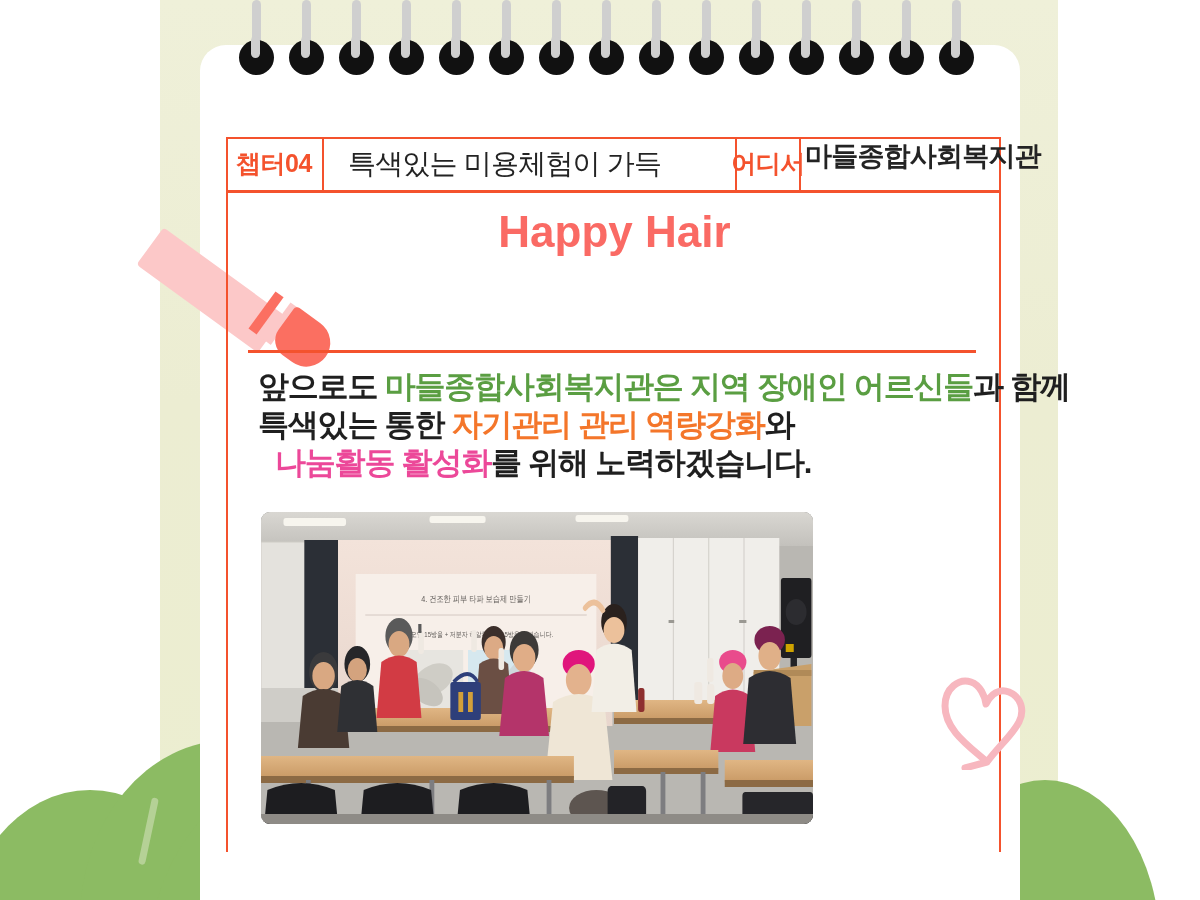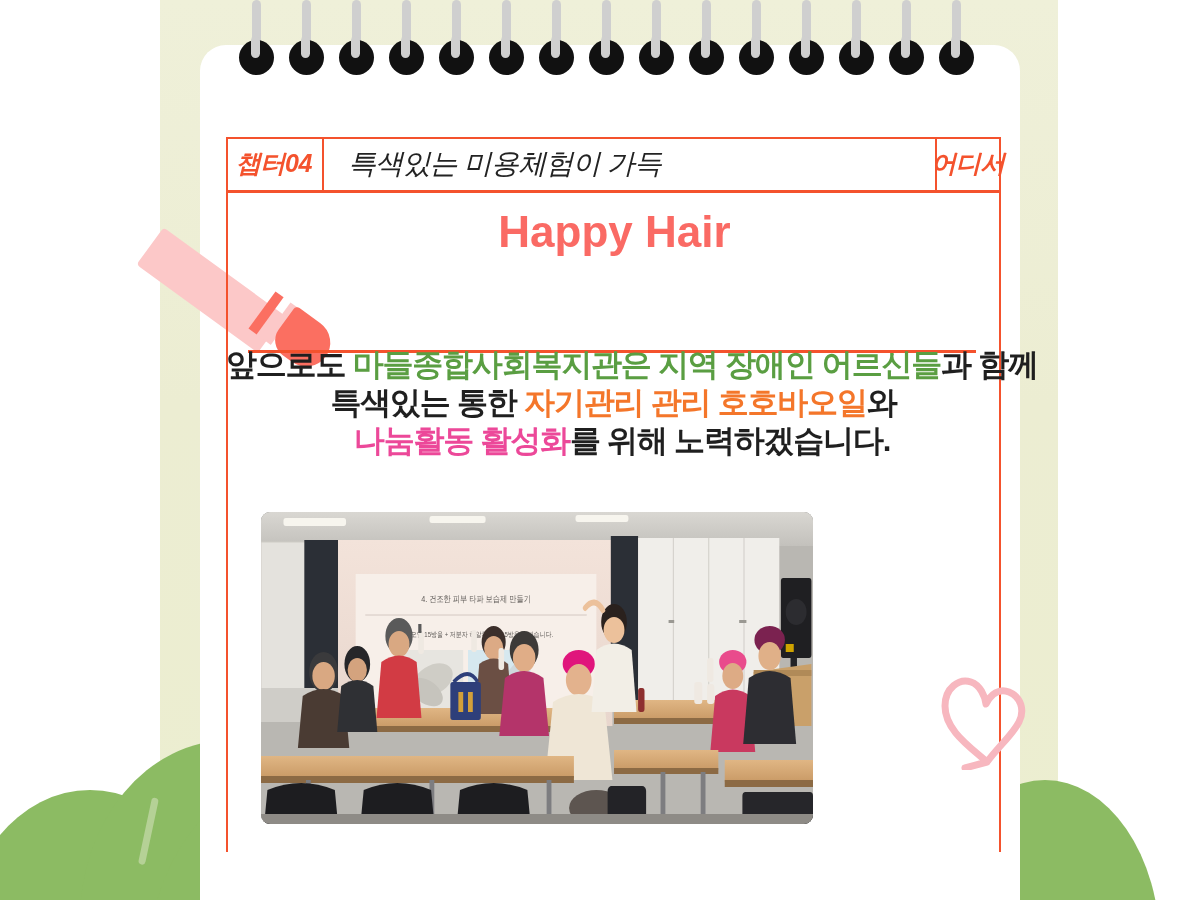--- a/index.html
+++ b/index.html
@@ -71,21 +71,21 @@
   
   .frame{
     position:absolute; left:226px; top:137px;
     width:775px; height:715px;
     border:2.6px solid #f4522d;
     border-bottom:none;
   }
   .hdr-row{
     position:absolute; left:226px; top:137px;
     width:775px; height:53px;
-    display:flex; align-items:stretch;font-style:italic;
+    display:flex; align-items:stretch;
   }
   .cell{ position:relative; display:flex; align-items:center; }
   .cell.chapter{
     width:98px; justify-content:center;
     border-right:2.6px solid #f4522d;
   }
   .cell.subtitle{ flex:1; padding-left:24px; border-right:2.6px solid #f4522d; }
   .cell.wherelbl{ width:64px; justify-content:center; border-right:2.6px solid #f4522d; }
   .cell.place{ width:200px; padding-left:4px; }
 
@@ -144,23 +144,23 @@
   }
 
   
   .divider{
     position:absolute; left:248px; top:350px; width:728px; height:3px;
     background:#f4522d;
   }
 
   
   .para{
-    position:absolute; left:226px; top:346px; width:775px;
-    text-align:center; color:#1f1f1f;
-    font-size:31px; line-height:1.22; font-weight:700; letter-spacing:-1.2px;
+    position:absolute; left:226px; top:368px; width:775px;
+    color:#1f1f1f;
+    font-size:31px; line-height:1.22; font-weight:700; letter-spacing:-1.2px;padding-left:32px;
   }
   .para .ln{ display:block; white-space:nowrap; }
   .c-dark{ color:#1f1f1f; }
   .c-green{ color:#5a9e42; }
   .c-orange{ color:#f4762a; }
   .c-salmon{ color:#ec4899;margin-left:17px; }
 
   
   .photo{
     position:absolute; left:261px; top:512px; width:552px; height:312px;
@@ -279,34 +279,37 @@
   <div class="hdr-row">
     <div class="cell chapter">
       <span class="txt-red">챕터04</span>
     </div>
     <div class="cell subtitle">
       <span class="txt-dark">특색있는 미용체험이 가득</span>
     </div>
     <div class="cell wherelbl">
       <span class="txt-red">어디서</span>
     </div>
+    <div class="cell place">
+      <span class="txt-dark">마들종합사회복지관</span>
+    </div>
   </div>
   <div class="hdr-underline"></div>
 
   <div class="title-block">
     <div class="title">
       <span class="en">Happy Hair</span>
     </div>
   </div>
 
   <div class="divider"></div>
 
   <div class="para">
     <span class="ln" id="pl1"><span class="c-dark">앞으로도 </span><span class="c-green">마들종합사회복지관은 지역 장애인 어르신들</span><span class="c-dark">과 함께</span></span>
-    <span class="ln" id="pl2"><span class="c-dark">특색있는 통한 </span><span class="c-orange">자기관리 관리 호호바오일</span><span class="c-dark">와</span></span>
+    <span class="ln" id="pl2"><span class="c-dark">특색있는 통한 </span><span class="c-orange">자기관리 관리 역량강화</span><span class="c-dark">와</span></span>
     <span class="ln" id="pl3"><span class="c-salmon">나눔활동 활성화</span><span class="c-dark">를 위해 노력하겠습니다.</span></span>
   </div>
 
   <div class="photo">
     <svg viewBox="0 0 688 312" preserveAspectRatio="none">
       <defs>
         <linearGradient id="ceil" x1="0" y1="0" x2="0" y2="1">
           <stop offset="0%" stop-color="#d9d7d2"></stop>
             <stop offset="100%" stop-color="#c3c1bc"></stop>
         </linearGradient>

